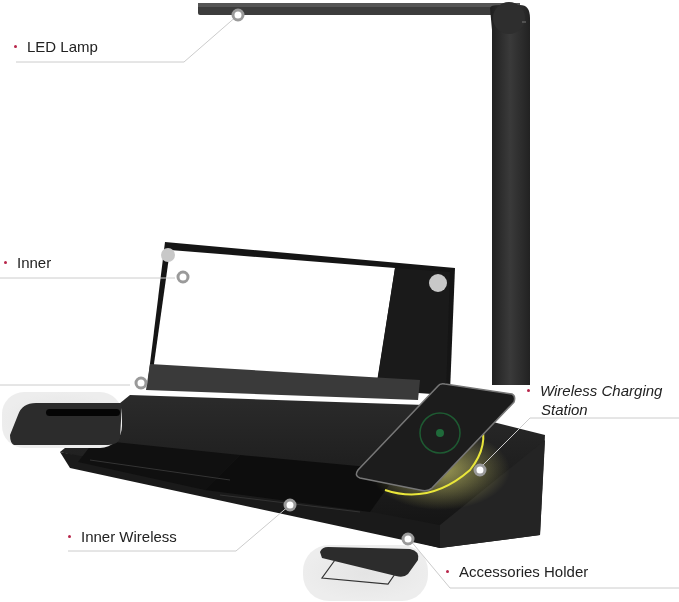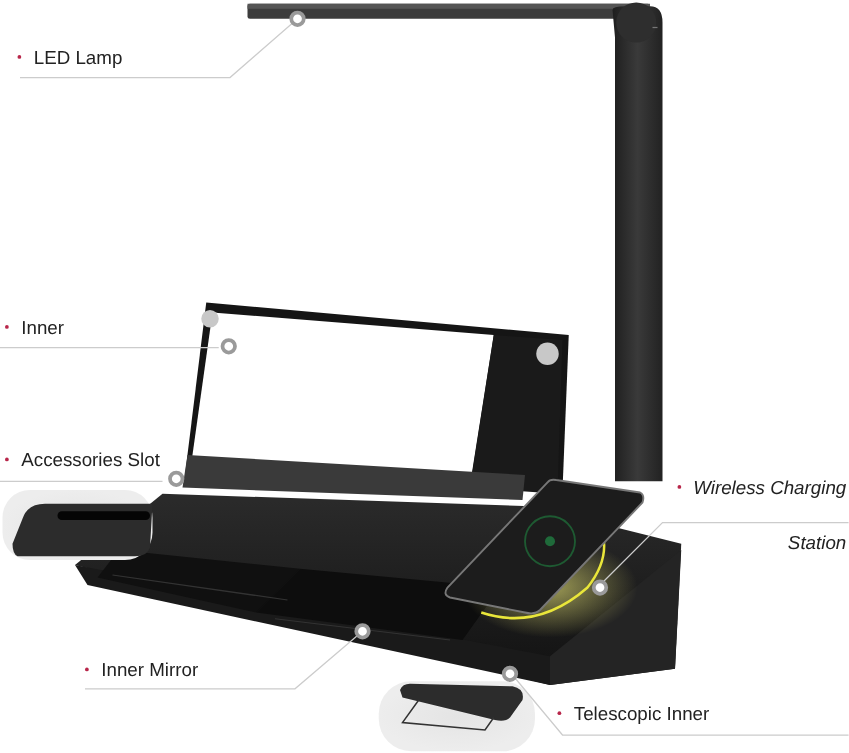--- a/index.html
+++ b/index.html
@@ -1,22 +1,22 @@
 <!DOCTYPE html>
 <html><head>
 <meta charset="utf-8">
 <style>
   html, body { margin:0; padding:0; background:#ffffff; }
   body { width:679px; height:602px; position:relative; overflow:hidden; font-family:"Liberation Sans", sans-serif; }
-  .stage { position:absolute; left:0; top:0; width:679px; height:602px;text-align:right; }
+  .stage { position:absolute; left:0; top:0; width:679px; height:602px; }
   svg.art { position:absolute; left:0; top:0; }
   .label { position:absolute; font-size:15px; color:#222222; line-height:19px; white-space:nowrap; }
   .label .dot { display:inline-block; width:3px; height:3px; border-radius:50%; background:#b8264a; vertical-align:middle; margin-right:10px; position:relative; top:-2px; }
   .label.multi { white-space:normal; width:150px;font-style:italic; }
-  .label.multi .line2 { display:block; padding-left:0;margin-top:25px; }
+  .label.multi .line2 { display:block; padding-left:0; }
 </style>
 </head>
 <body>
 
 <div class="stage">
 
   <svg class="art" width="679" height="602" viewBox="0 0 679 602">
     <defs>
       <linearGradient id="gBody" x1="0" y1="0" x2="0" y2="1">
         <stop offset="0" stop-color="#2b2b2b"></stop>
@@ -105,30 +105,27 @@
   </svg>
 
   <div class="label" style="left:14px; top:37px;">
     <span class="dot"></span><span>LED Lamp</span>
   </div>
 
   <div class="label" style="left:4px; top:253px;">
     <span class="dot"></span><span>Inner</span>
   </div>
 
-  <div class="label" style="left:4px; top:359px;">
-    <span class="dot"></span><span>Accessories Slot</span>
-  </div>
 
   <div class="label multi" style="left:527px; top:381px;">
     <span class="dot"></span><span>Wireless Charging</span>
     <span class="line2" style="padding-left:14px;">Station</span>
   </div>
 
   <div class="label" style="left:68px; top:527px;">
-    <span class="dot"></span><span>Inner Mirror</span>
+    <span class="dot"></span><span>Inner Wireless</span>
   </div>
 
   <div class="label" style="left:446px; top:562px;">
-    <span class="dot"></span><span>Telescopic Inner</span>
+    <span class="dot"></span><span>Accessories Holder</span>
   </div>
 
 </div>
 
 </body></html>

